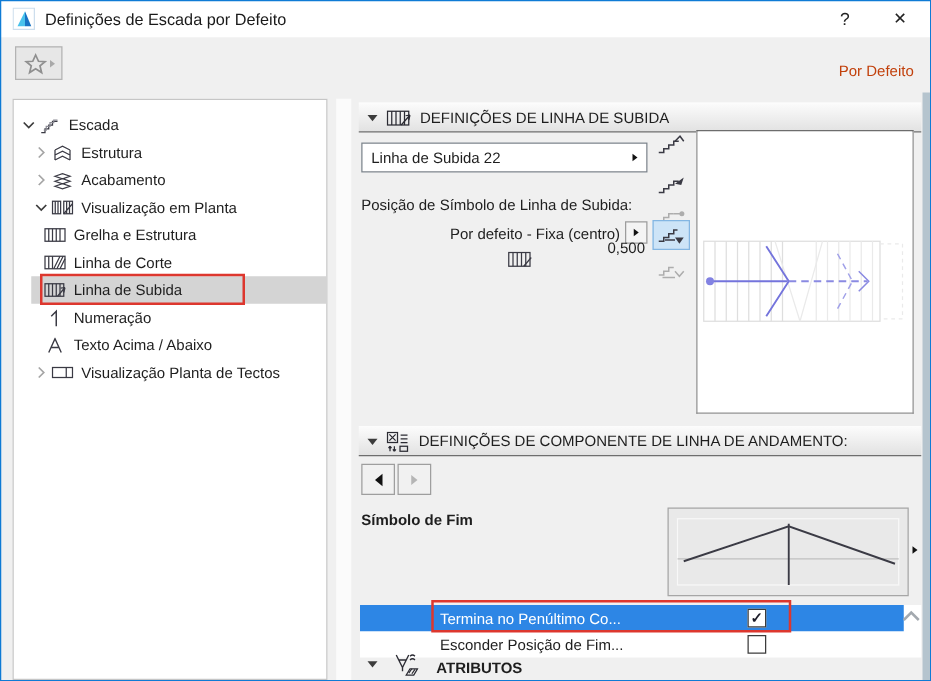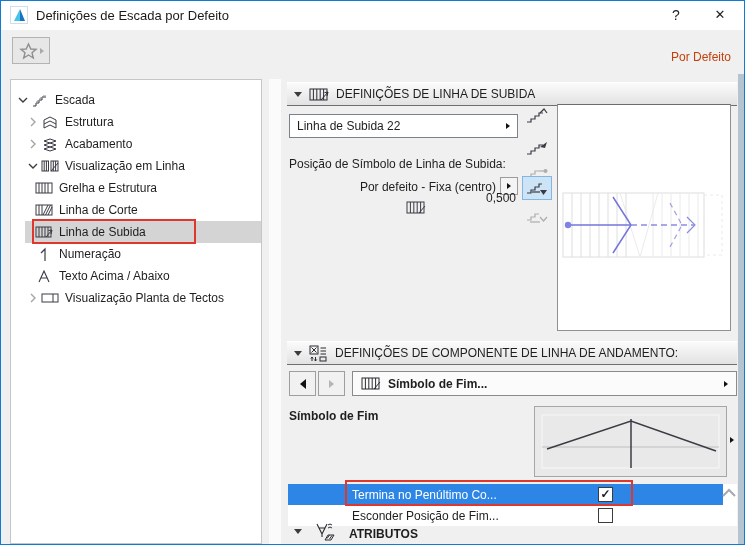--- a/index.html
+++ b/index.html
@@ -165,21 +165,21 @@
           </svg>
       </span>
       <span class="ticn">
         <svg width="18" height="14" viewBox="0 0 18 14">
             <rect x="1" y="2" width="6.5" height="10" fill="none" stroke="#3a3a44"></rect>
             <path d="M3.2 2 V12 M5.4 2 V12" stroke="#3a3a44"></path>
             <rect x="10" y="2" width="7" height="10" fill="none" stroke="#3a3a44"></rect>
             <path d="M12.3 2 V12 M14.6 2 V12 M10 12 L17 4" stroke="#3a3a44"></path>
           </svg>
       </span>
-      <span class="tlbl">Visualização em Linha</span>
+      <span class="tlbl">Visualização em Planta</span>
     </div>
 
     <div class="trow d2">
       <span class="exp"></span>
       <span class="ticn">
         <svg width="18" height="12" viewBox="0 0 18 12">
             <rect x="1" y="1" width="16" height="10" fill="none" stroke="#3a3a44"></rect>
             <path d="M4 1 V11 M7 1 V11 M10 1 V11 M13 1 V11" stroke="#3a3a44"></path>
           </svg>
       </span>
@@ -342,29 +342,20 @@
     </svg>
     <span>DEFINIÇÕES DE COMPONENTE DE LINHA DE ANDAMENTO:</span>
   </div>
 
   <div class="nav-btn nav-prev">
     <span class="tri-l"></span>
   </div>
   <div class="nav-btn nav-next">
     <span class="tri-r dis"></span>
   </div>
-  <div class="dd2">
-    <svg width="20" height="13" viewBox="0 0 20 13">
-      <rect x="1" y="1" width="17" height="11" fill="none" stroke="#2b2b33"></rect>
-      <path d="M4.4 1 V12 M7.8 1 V12 M11.2 1 V12 M14.6 1 V12" stroke="#2b2b33"></path>
-      <path d="M13 12 L19 5" stroke="#2b2b33"></path>
-    </svg>
-    <span>Símbolo de Fim...</span>
-    <span class="tri-r sm push"></span>
-  </div>
 
   <div class="lbl-endsym">Símbolo de Fim</div>
   <div class="preview2">
     <svg width="191" height="69" viewBox="0 0 191 69">
       <rect x="7" y="8" width="177" height="53" fill="none" stroke="#f8f8f8"></rect>
       <path d="M7 40 H184" stroke="#bfbfbf"></path>
       <g fill="none" stroke="#3b3b45" stroke-width="1.5">
         <path d="M12 42 L96 14 L181 44"></path>
         <path d="M96 12 V61"></path>
       </g>

